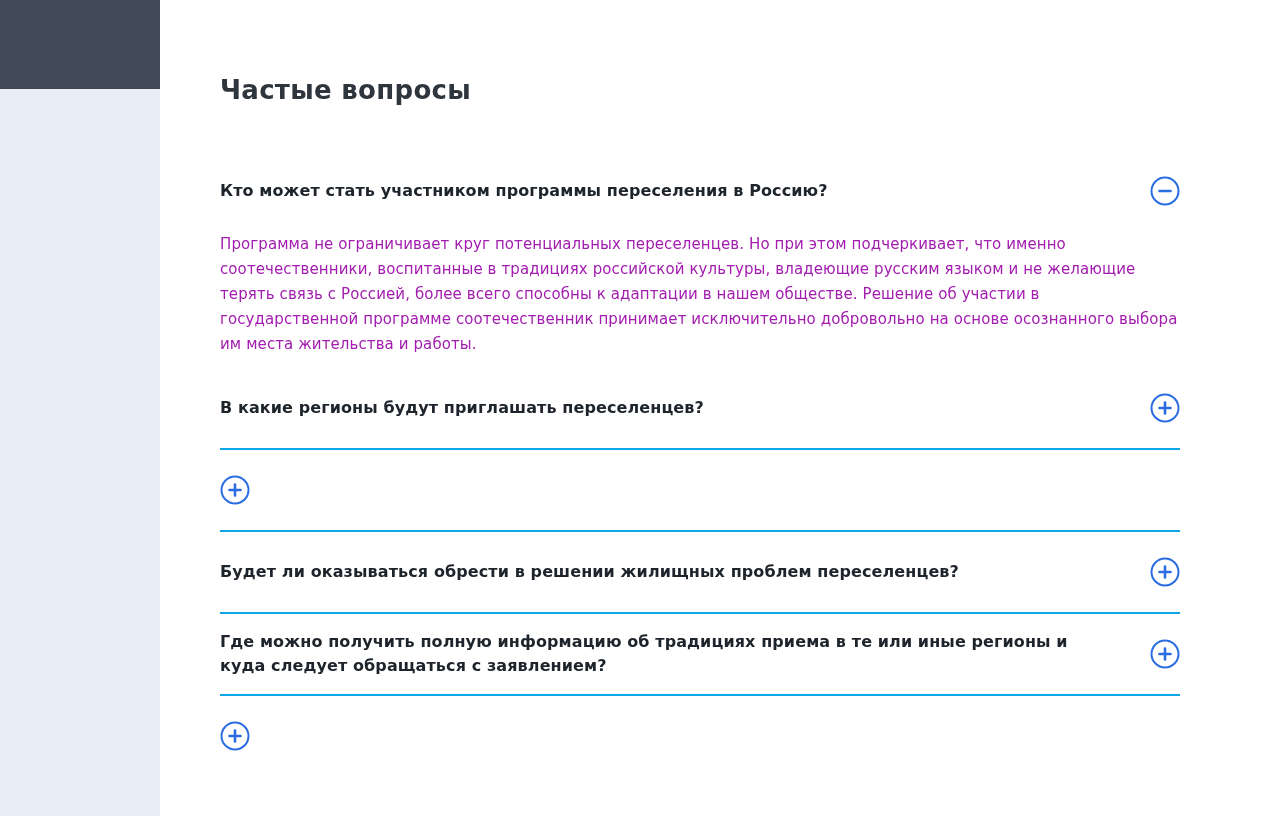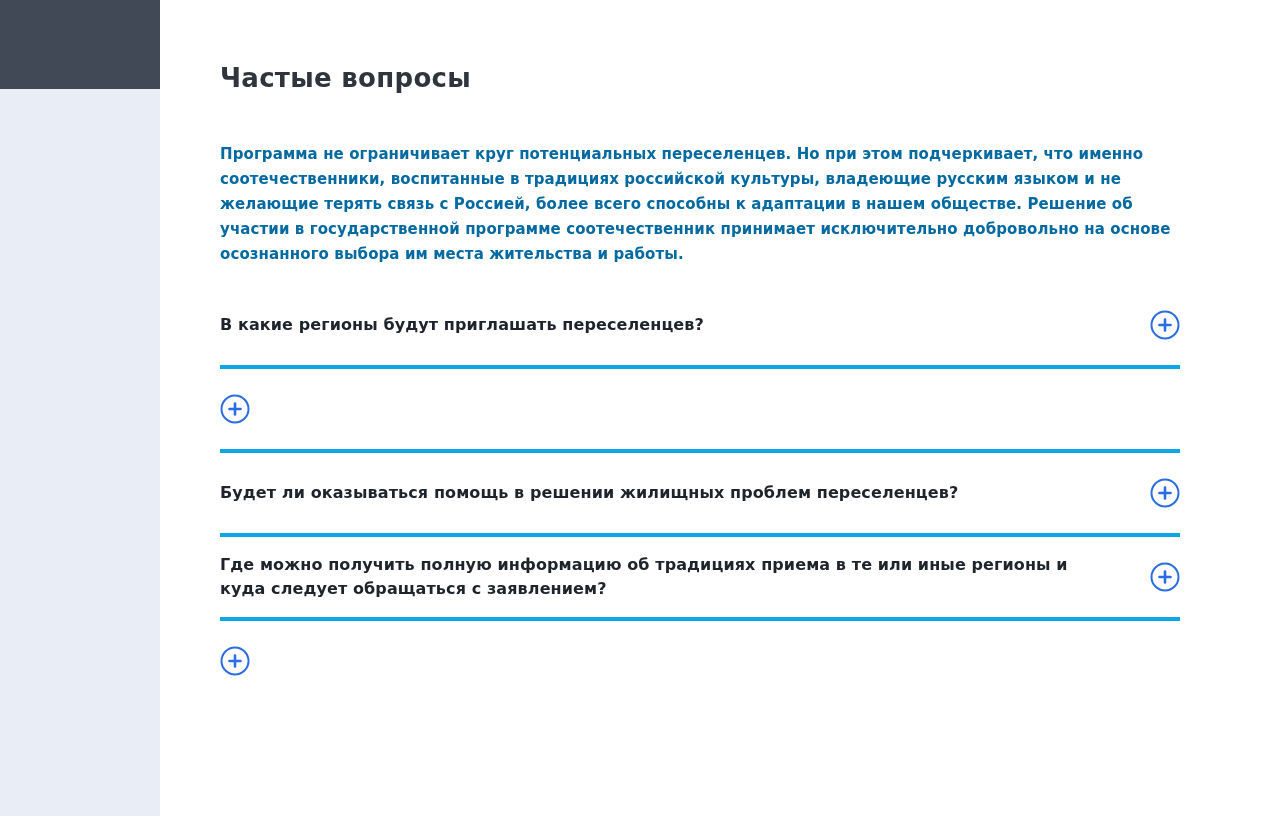--- a/index.html
+++ b/index.html
@@ -14,33 +14,33 @@
     position: absolute; left: 0; top: 0;
     width: 160px; height: 89px;
     background: #424956;
   }
   .sidebar-light {
     position: absolute; left: 0; top: 89px;
     width: 160px; height: 727px;
     background: #e9edf6;
   }
   .content {
-    position: absolute; left: 220px; top: 0;
+    position: absolute; left: 220px; top: 12px;
     width: 960px;
   }
   .page-title {
     margin: 62px 0 0 0;
     font-size: 26px;
     line-height: 32px;
     font-weight: 700;
     color: #2f353d;
     letter-spacing: 0.3px;
   }
   .faq-list { margin-top: 48px; }
-  .faq-item.bordered { border-bottom: 4px solid #0ea5e9; }
+  .faq-item.bordered { border-bottom: 2px solid #0ea5e9; }
   .faq-row {
     display: flex;
     align-items: center;
     justify-content: space-between;
     gap: 30px;
     min-height: 80px;
     padding: 16px 0;
     cursor: pointer;
   }
   .faq-item.expanded .faq-row {
@@ -57,40 +57,48 @@
   }
   .toggle-btn {
     flex: 0 0 auto;
     width: 30px; height: 30px;
     padding: 0; margin: 0;
     background: none; border: none;
     cursor: pointer;
     display: flex; align-items: center; justify-content: center;
   }
   .faq-answer {
-    margin: 24px 0 18px 0;
+    margin: 24px 0 11px 0;
     font-size: 15px;
     line-height: 25px;
-    color: #0369a1;
+    color: #a21caf;
     letter-spacing: 0.1px;
-    font-weight: bold;
   }
 </style>
 </head>
 <body>
 
 <div class="sidebar-dark"></div>
 <div class="sidebar-light"></div>
 
 <main class="content">
   <h1 class="page-title">Частые вопросы</h1>
 
   <div class="faq-list">
 
     <div class="faq-item expanded">
+      <div class="faq-row">
+        <div class="faq-question">Кто может стать участником программы переселения в Россию?</div>
+        <button class="toggle-btn">
+          <svg width="30" height="30" viewBox="0 0 30 30">
+            <circle cx="15" cy="15" r="13.5" fill="none" stroke="#2a6ce2" stroke-width="2"></circle>
+            <line x1="9.5" y1="15" x2="20.5" y2="15" stroke="#2a6ce2" stroke-width="2.6" stroke-linecap="round"></line>
+          </svg>
+        </button>
+      </div>
       <p class="faq-answer">Программа не ограничивает круг потенциальных переселенцев. Но при этом подчеркивает, что именно соотечественники, воспитанные в традициях российской культуры, владеющие русским языком и не желающие терять связь с Россией, более всего способны к адаптации в нашем обществе. Решение об участии в государственной программе соотечественник принимает исключительно добровольно на основе осознанного выбора им места жительства и работы.</p>
     </div>
 
     <div class="faq-item bordered">
       <div class="faq-row">
         <div class="faq-question">В какие регионы будут приглашать переселенцев?</div>
         <button class="toggle-btn">
           <svg width="30" height="30" viewBox="0 0 30 30">
             <circle cx="15" cy="15" r="13.5" fill="none" stroke="#2a6ce2" stroke-width="2"></circle>
             <line x1="9.5" y1="15" x2="20.5" y2="15" stroke="#2a6ce2" stroke-width="2.6" stroke-linecap="round"></line>
@@ -107,21 +115,21 @@
             <circle cx="15" cy="15" r="13.5" fill="none" stroke="#2a6ce2" stroke-width="2"></circle>
             <line x1="9.5" y1="15" x2="20.5" y2="15" stroke="#2a6ce2" stroke-width="2.6" stroke-linecap="round"></line>
             <line x1="15" y1="9.5" x2="15" y2="20.5" stroke="#2a6ce2" stroke-width="2.6" stroke-linecap="round"></line>
           </svg>
         </button>
       </div>
     </div>
 
     <div class="faq-item bordered">
       <div class="faq-row">
-        <div class="faq-question">Будет ли оказываться помощь в решении жилищных проблем переселенцев?</div>
+        <div class="faq-question">Будет ли оказываться обрести в решении жилищных проблем переселенцев?</div>
         <button class="toggle-btn">
           <svg width="30" height="30" viewBox="0 0 30 30">
             <circle cx="15" cy="15" r="13.5" fill="none" stroke="#2a6ce2" stroke-width="2"></circle>
             <line x1="9.5" y1="15" x2="20.5" y2="15" stroke="#2a6ce2" stroke-width="2.6" stroke-linecap="round"></line>
             <line x1="15" y1="9.5" x2="15" y2="20.5" stroke="#2a6ce2" stroke-width="2.6" stroke-linecap="round"></line>
           </svg>
         </button>
       </div>
     </div>
 

